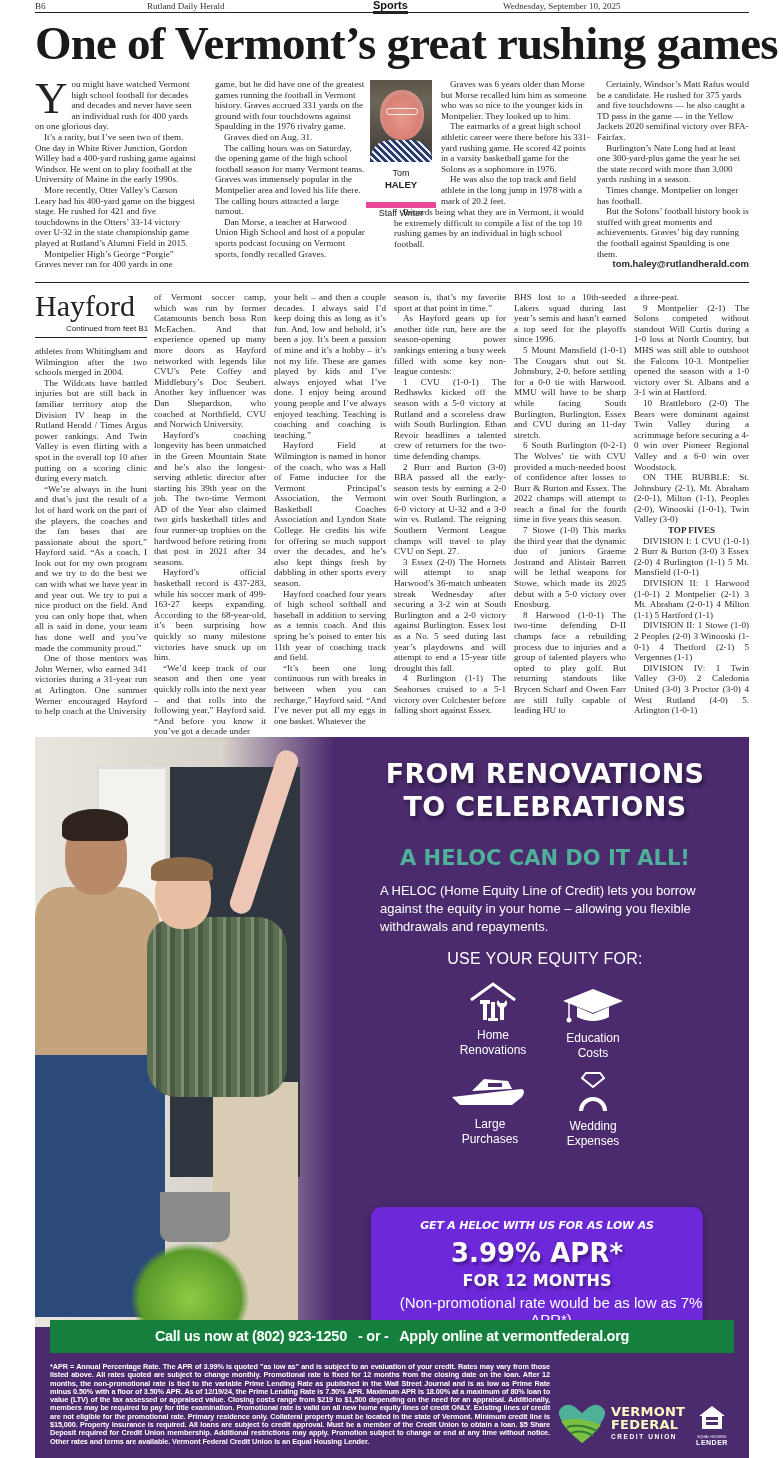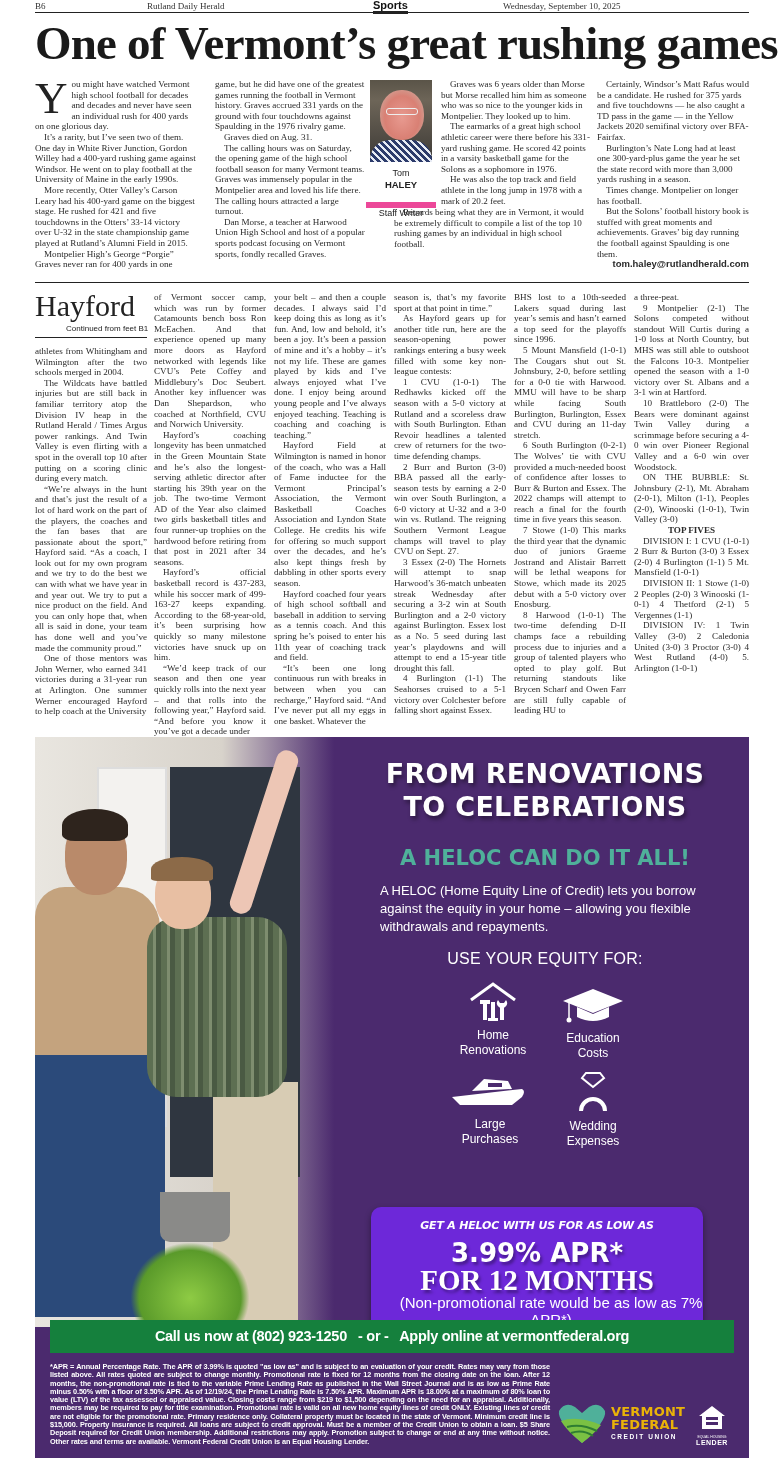--- a/index.html
+++ b/index.html
@@ -76,32 +76,32 @@
            font-family: "Liberation Sans", sans-serif; font-size: 16px; line-height: 20px; letter-spacing: 0.3px; }
 
   .use { position: absolute; width: 100px; text-align: center; color: #fff; font-family: "Liberation Sans", sans-serif;
          font-size: 12px; line-height: 15px; }
   .use svg { display: block; margin: 0 auto 4px auto; }
 
   .promo { position: absolute; left: 336px; top: 470px; width: 332px; height: 125px; border-radius: 10px;
            background: #6d28d9; box-shadow: 0 3px 6px rgba(0,0,0,0.4); text-align: center; color: #fff; font-family: "DejaVu Sans", sans-serif; }
   .promo .p1 { font-style: italic; font-weight: bold; font-size: 11px; margin-top: 12px; letter-spacing: -0.2px; }
   .promo .p2 { font-weight: bold; font-size: 26px; line-height: 28px; margin-top: 7px; text-shadow: 2px 3px 3px rgba(0,0,0,0.35); }
-  .promo .p3 { font-weight: bold; font-size: 29px; line-height: 27px; text-shadow: 2px 3px 3px rgba(0,0,0,0.35); font-family: Liberation Serif, serif; }
+  .promo .p3 { font-weight: bold; font-size: 16px; line-height: 27px; text-shadow: 2px 3px 3px rgba(0,0,0,0.35); }
   .promo .p4 { font-family: "Liberation Sans", sans-serif; font-size: 15px; margin-top: 0; padding-left: 28px; }
 
   .cta { position: absolute; left: 15px; top: 583px; width: 684px; height: 33px; background: #15803d;
          color: #fff; text-align: center; font-family: "Liberation Sans", sans-serif; font-weight: bold;
          font-size: 14.5px; line-height: 33px; letter-spacing: -0.3px; }
 
   .disclaimer { position: absolute; left: 15px; top: 626px; width: 500px; color: #fff; font-family: "Liberation Sans", sans-serif;
                 font-size: 7.3px; line-height: 8.3px; text-align: justify; letter-spacing: -0.1px; font-weight: bold; }
 
   .vf-logo { position: absolute; left: 522px; top: 664px; }
-  .vf-name { position: absolute; left: 576px; top: 668px; color: #eab308; font-family: "DejaVu Sans", sans-serif; font-weight: bold;
+  .vf-name { position: absolute; left: 576px; top: 668px; color: #fef9c3; font-family: "DejaVu Sans", sans-serif; font-weight: bold;
              font-size: 13px; line-height: 13px; letter-spacing: 0.2px; }
   .vf-cu { position: absolute; left: 576px; top: 696px; color: #fff; font-family: "Liberation Sans", sans-serif; font-weight: bold;
            font-size: 6.5px; letter-spacing: 1.6px; }
   .ehl { position: absolute; left: 659px; top: 667px; width: 36px; text-align: center; color: #fff; font-family: "Liberation Sans", sans-serif; }
   .ehl .s { font-size: 3.5px; line-height: 4px; margin-top: 1px; }
   .ehl .l { font-size: 7px; font-weight: bold; letter-spacing: 0.5px; line-height: 8px; }
 </style>
 </head>
 <body>
 
@@ -193,20 +193,21 @@
   <p>7 Stowe (1-0) This marks the third year that the dynamic duo of juniors Graeme Jostrand and Alistair Barrett will be lethal weapons for Stowe, which made its 2025 debut with a 5-0 victory over Enosburg.</p>
   <p>8 Harwood (1-0-1) The two-time defending D-II champs face a rebuilding process due to injuries and a group of talented players who opted to play golf. But returning standouts like Brycen Scharf and Owen Farr are still fully capable of leading HU to</p>
 </div>
 <div class="col j" style="left:634px; top:292px; width:115px;">
   <p class="first">a three-peat.</p>
   <p>9 Montpelier (2-1) The Solons competed without standout Will Curtis during a 1-0 loss at North Country, but MHS was still able to outshoot the Falcons 10-3. Montpelier opened the season with a 1-0 victory over St. Albans and a 3-1 win at Hartford.</p>
   <p>10 Brattleboro (2-0) The Bears were dominant against Twin Valley during a scrimmage before securing a 4-0 win over Pioneer Regional Valley and a 6-0 win over Woodstock.</p>
   <p>ON THE BUBBLE: St. Johnsbury (2-1), Mt. Abraham (2-0-1), Milton (1-1), Peoples (2-0), Winooski (1-0-1), Twin Valley (3-0)</p>
   <p class="ctr">TOP FIVES</p>
   <p>DIVISION I: 1 CVU (1-0-1) 2 Burr &amp; Burton (3-0) 3 Essex (2-0) 4 Burlington (1-1) 5 Mt. Mansfield (1-0-1)</p>
+  <p>DIVISION II: 1 Harwood (1-0-1) 2 Montpelier (2-1) 3 Mt. Abraham (2-0-1) 4 Milton (1-1) 5 Hartford (1-1)</p>
   <p>DIVISION II: 1 Stowe (1-0) 2 Peoples (2-0) 3 Winooski (1-0-1) 4 Thetford (2-1) 5 Vergennes (1-1)</p>
   <p>DIVISION IV: 1 Twin Valley (3-0) 2 Caledonia United (3-0) 3 Proctor (3-0) 4 West Rutland (4-0) 5. Arlington (1-0-1)</p>
 </div>
 
 <div class="ad">
   <div class="ad-photo">
     <div class="door2"></div>
     <div class="door"></div>
     <div class="arm"></div>
     <div class="man-shirt"></div>

